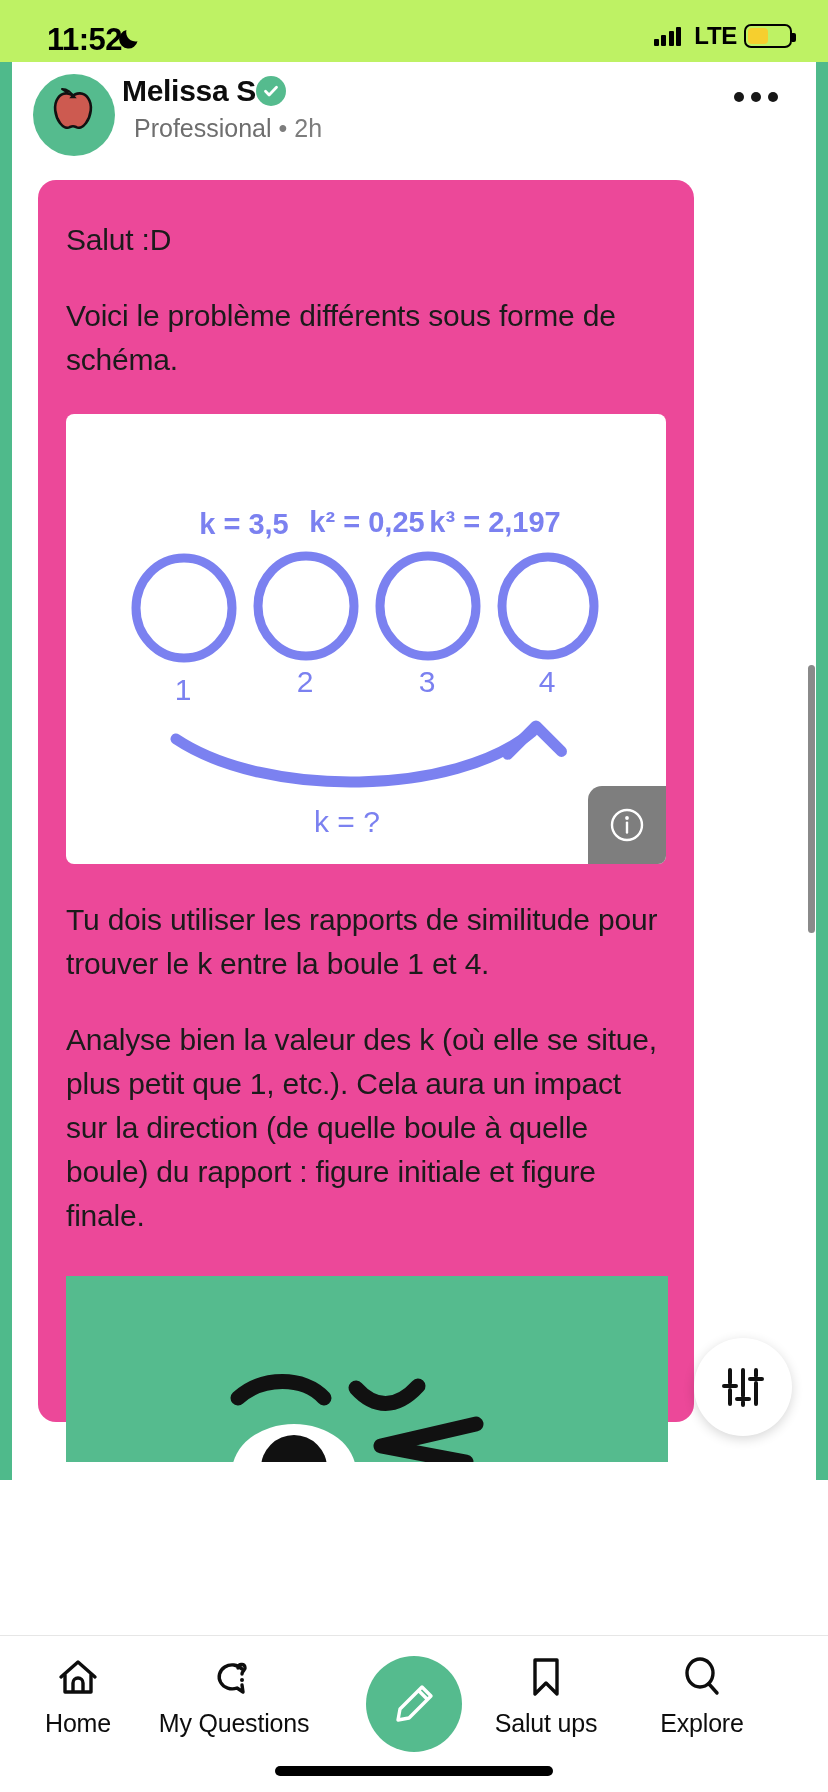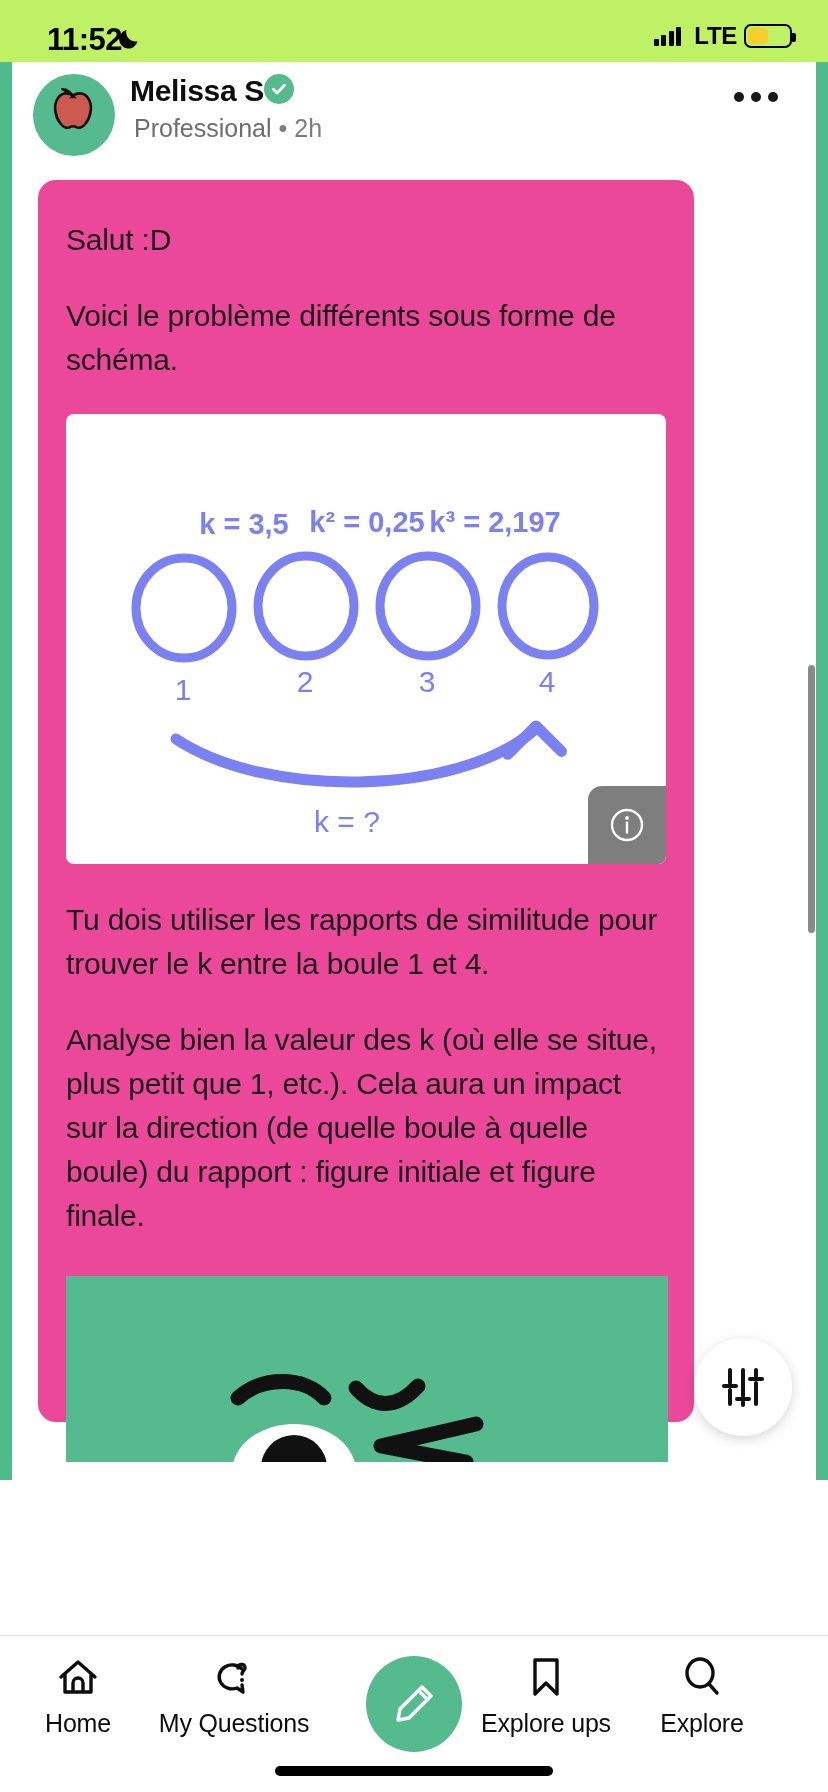--- a/index.html
+++ b/index.html
@@ -77,22 +77,22 @@
   }
   .avatar {
     position: absolute; left: 21px; top: 12px;
     width: 82px; height: 82px;
     border-radius: 50%;
     background: #55bb8e;
     overflow: hidden;
   }
   .avatar svg { position: absolute; left: 0; top: 0; }
   .name-row {
-    position: absolute; left: 118px; top: 12px;
-    display: flex; 
+    position: absolute; left: 110px; top: 12px;
+    display: flex; align-items: center; 
   }
   .name {
     font-size: 30px; font-weight: 700; color: #0d0d0d;
     letter-spacing: -0.3px;
   }
   .verified {
     width: 30px; height: 30px; border-radius: 50%;
     background: #55bb8e;
     display: flex; align-items: center; justify-content: center;
   }
@@ -353,21 +353,21 @@
       </div>
 
       <div class="nav-item"></div>
 
       <div class="nav-item">
         <div class="nav-icon">
           <svg width="34" height="42" viewBox="0 0 34 42">
             <path d="M6 4h22v34l-11-11-11 11z" fill="none" stroke="#0d0d0d" stroke-width="3.4" stroke-linejoin="round"></path>
           </svg>
         </div>
-        <div class="nav-label">Explore ups</div>
+        <div class="nav-label">Salut ups</div>
       </div>
 
       <div class="nav-item">
         <div class="nav-icon">
           <svg width="42" height="42" viewBox="0 0 42 42">
             <ellipse cx="19" cy="17" rx="13" ry="14" fill="none" stroke="#0d0d0d" stroke-width="3.4"></ellipse>
             <path d="M28 28l8 9" stroke="#0d0d0d" stroke-width="3.4" stroke-linecap="round"></path>
           </svg>
         </div>
         <div class="nav-label">Explore</div>

